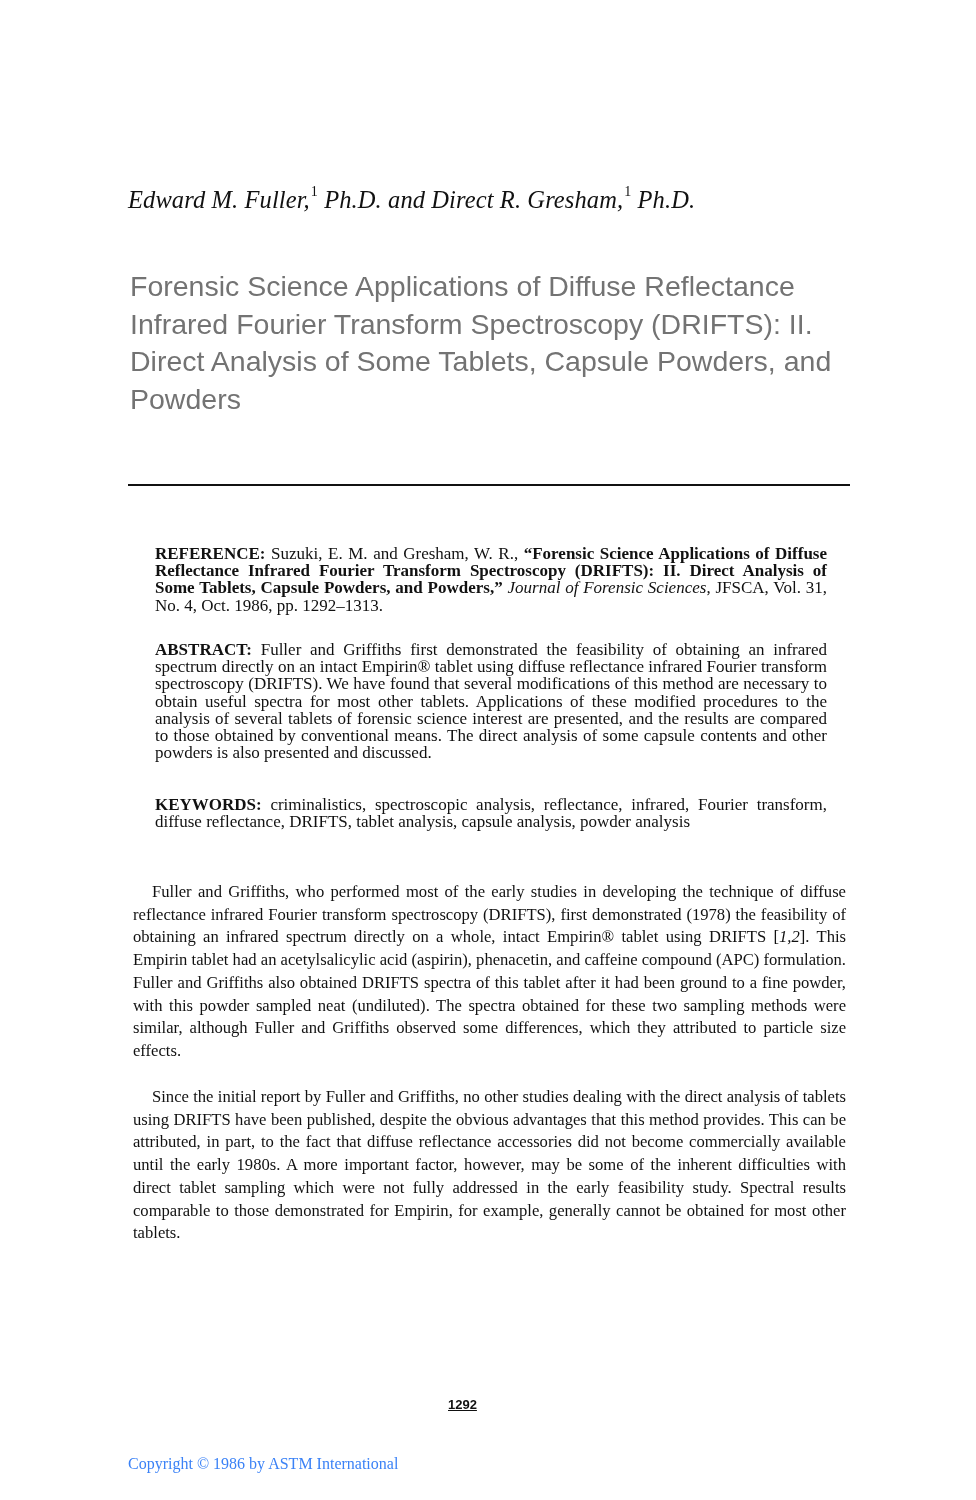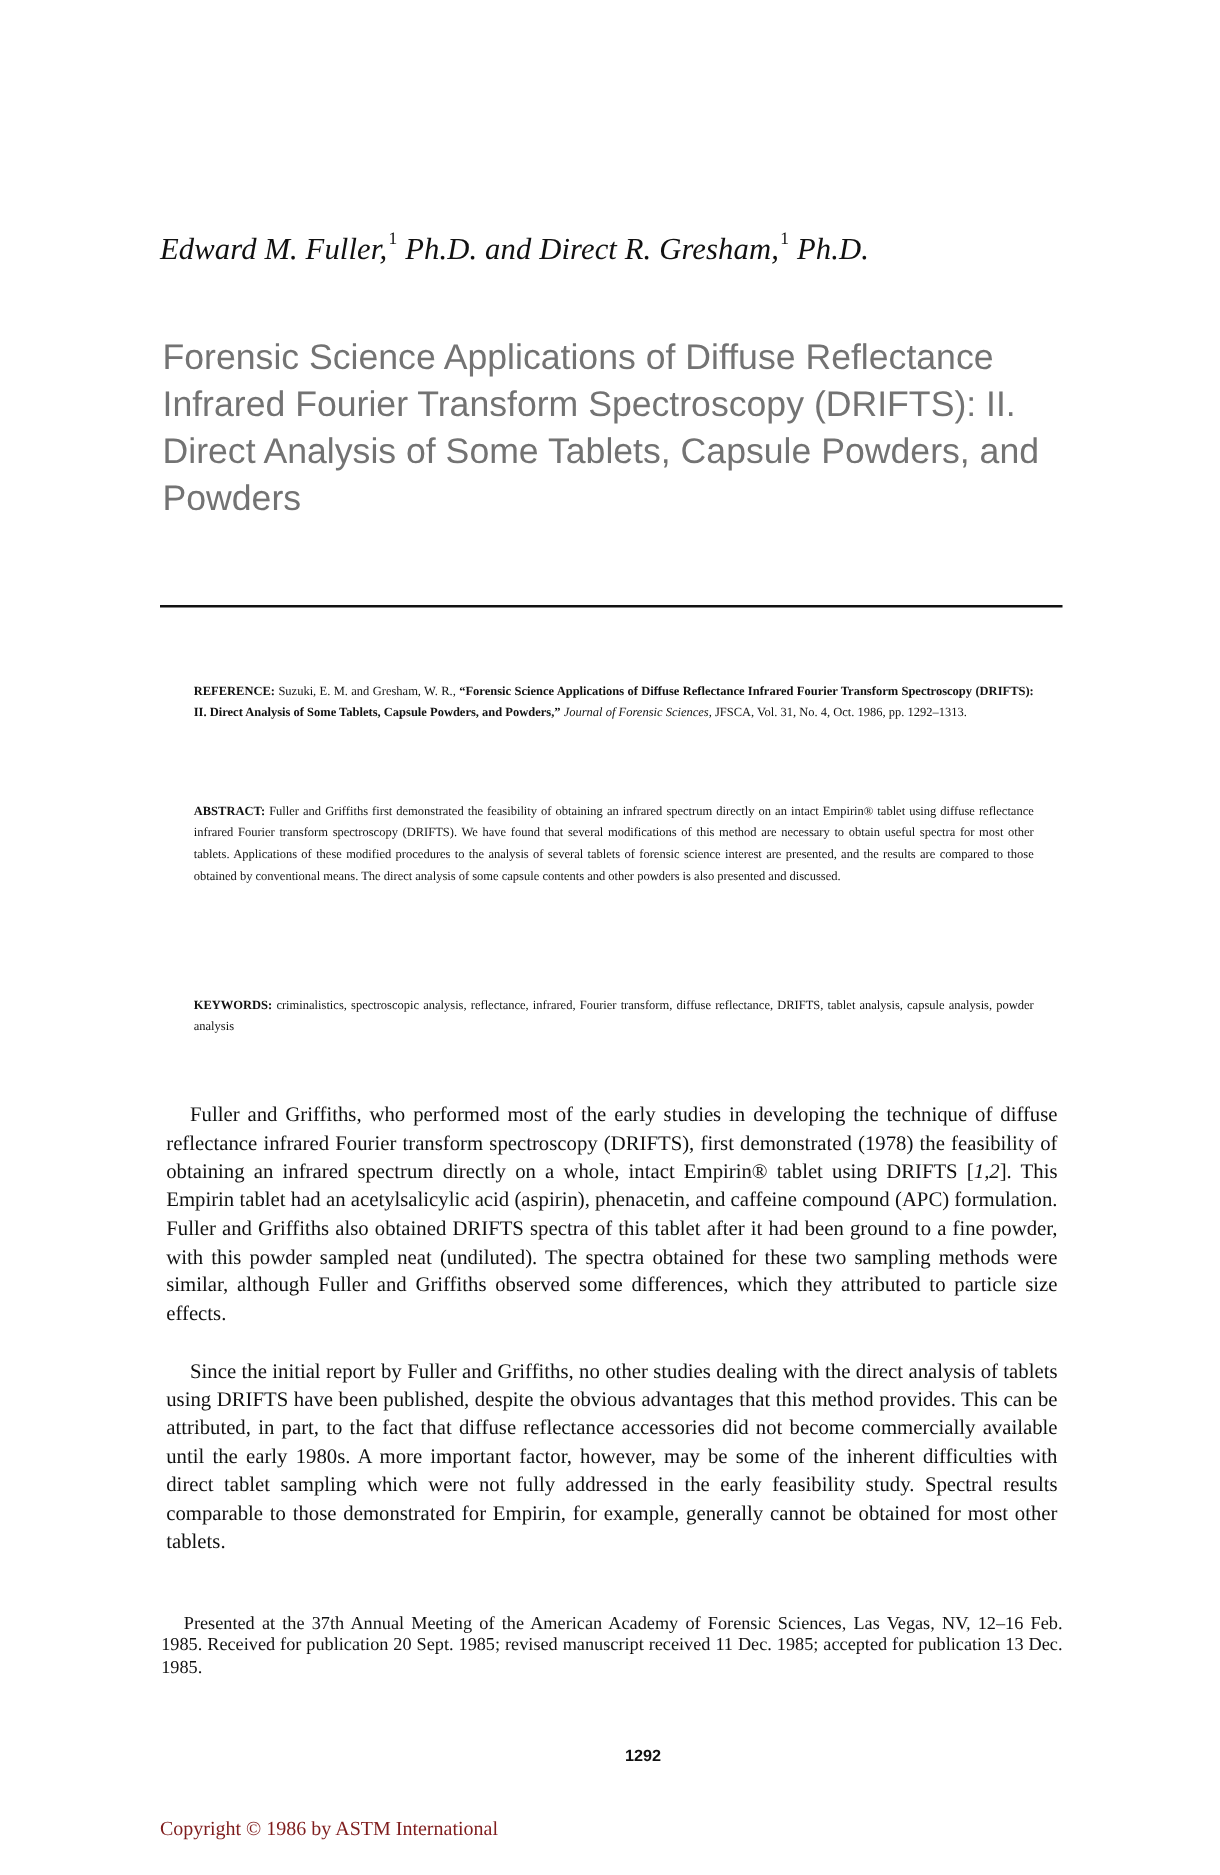--- a/index.html
+++ b/index.html
@@ -18,21 +18,21 @@
       position: absolute; left: 130px; top: 268px; width: 720px;
       font-family: "Liberation Sans", sans-serif; font-size: 28.5px;
       line-height: 37.5px; margin: 0; font-weight: normal; color: #737373;
     }
     .rule {
       position: absolute; left: 128px; top: 484px; width: 722px; height: 2px;
       background: #111;
     }
     .block {
       position: absolute; left: 155px; width: 672px;
-      font-size: 10px; line-height: 17.2px; text-align: justify;
+      font-size: 17px; line-height: 17.2px; text-align: justify;
       font-family: "Liberation Serif", serif;
     }
     .block b.lbl { font-weight: bold; }
     .ref { top: 545px; }
     .abs { top: 641px; }
     .kw  { top: 796px; }
     .body-text {
       position: absolute; left: 129px; width: 721px;
       font-size: 16.6px; line-height: 22.7px; text-align: justify;
       font-family: "Liberation Serif", serif;
@@ -40,26 +40,26 @@
     .body-text p { margin: 4px; text-indent: 19px; }
     .p1 { top: 877px; }
     .p2 { top: 1082px; }
     .footnotes {
       position: absolute; left: 129px; top: 1291px; width: 721px;
       font-size: 14.6px; line-height: 17.3px; text-align: justify;
     }
     .footnotes p { margin: 0; text-indent: 18px; }
     .footnotes sup { font-size: 9px; vertical-align: top; position: relative; top: -1px; }
     .pageno {
-      position: absolute; left: 500px; top: 1397px;
-      font-family: "Liberation Sans", sans-serif; font-weight: bold; font-size: 13px;
+      position: absolute; left: 448px; top: 1397px;
+      font-family: "Liberation Sans", sans-serif; font-weight: bold; font-size: 13px; text-decoration: underline;
     }
     .copyright {
       position: absolute; left: 128px; top: 1455px;
-      font-family: "Liberation Serif", serif; font-size: 16px; color: #7f1d1d;
+      font-family: "Liberation Serif", serif; font-size: 16px; color: #3b82f6;
     }
   </style>
 </head>
 <body>
 
 <div class="authors">
   <span>Edward M. Fuller,</span><sup>1</sup><span> Ph.D. and Direct R. Gresham,</span><sup>1</sup><span> Ph.D.</span>
 </div>
 
 <h1 class="title">Forensic Science Applications of Diffuse Reflectance Infrared Fourier Transform Spectroscopy (DRIFTS): II. Direct Analysis of Some Tablets, Capsule Powders, and Powders</h1>
@@ -80,18 +80,17 @@
 
 <div class="body-text p1">
   <p><span>Fuller and Griffiths, who performed most of the early studies in developing the technique of diffuse reflectance infrared Fourier transform spectroscopy (DRIFTS), first demonstrated (1978) the feasibility of obtaining an infrared spectrum directly on a whole, intact Empirin® tablet using DRIFTS [</span><i>1,2</i><span>]. This Empirin tablet had an acetylsalicylic acid (aspirin), phenacetin, and caffeine compound (APC) formulation. Fuller and Griffiths also obtained DRIFTS spectra of this tablet after it had been ground to a fine powder, with this powder sampled neat (undiluted). The spectra obtained for these two sampling methods were similar, although Fuller and Griffiths observed some differences, which they attributed to particle size effects.</span></p>
 </div>
 
 <div class="body-text p2">
   <p>Since the initial report by Fuller and Griffiths, no other studies dealing with the direct analysis of tablets using DRIFTS have been published, despite the obvious advantages that this method provides. This can be attributed, in part, to the fact that diffuse reflectance accessories did not become commercially available until the early 1980s. A more important factor, however, may be some of the inherent difficulties with direct tablet sampling which were not fully addressed in the early feasibility study. Spectral results comparable to those demonstrated for Empirin, for example, generally cannot be obtained for most other tablets.</p>
 </div>
 
 <div class="footnotes">
-  <p>Presented at the 37th Annual Meeting of the American Academy of Forensic Sciences, Las Vegas, NV, 12–16 Feb. 1985. Received for publication 20 Sept. 1985; revised manuscript received 11 Dec. 1985; accepted for publication 13 Dec. 1985.</p>
 </div>
 
 <div class="pageno">1292</div>
 
 <div class="copyright">Copyright © 1986 by ASTM International</div>
 
 </body></html>

